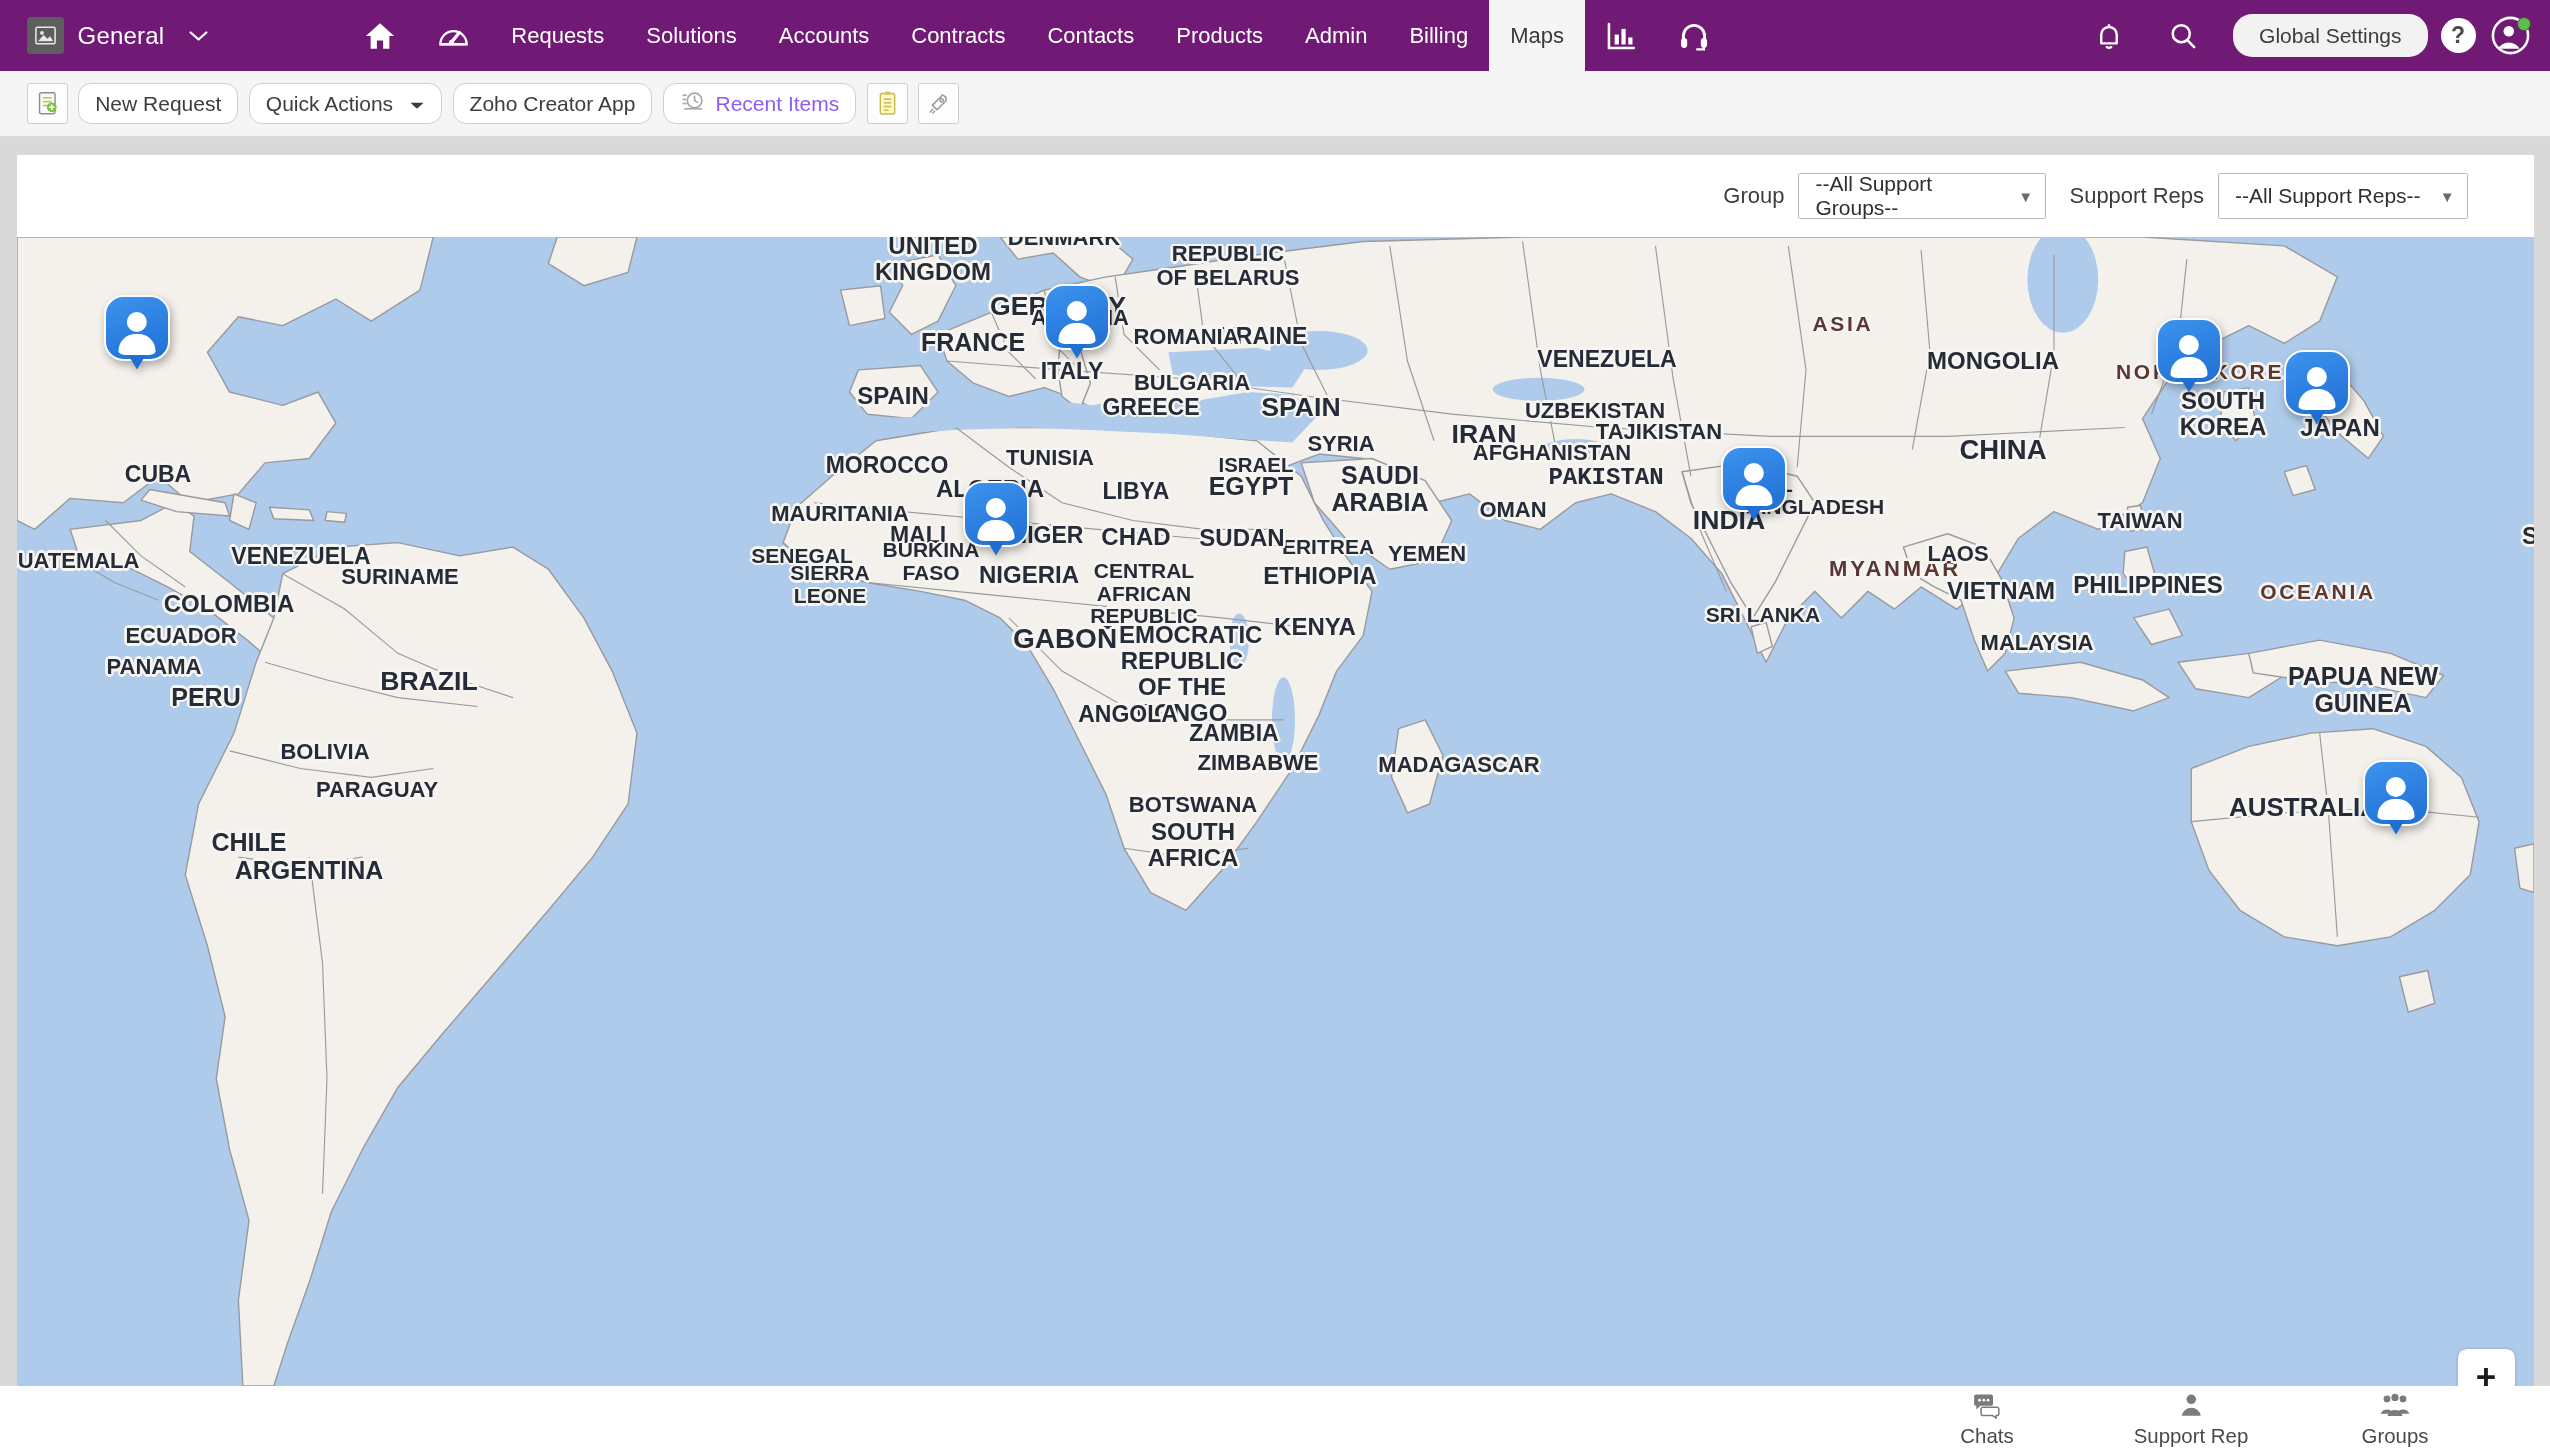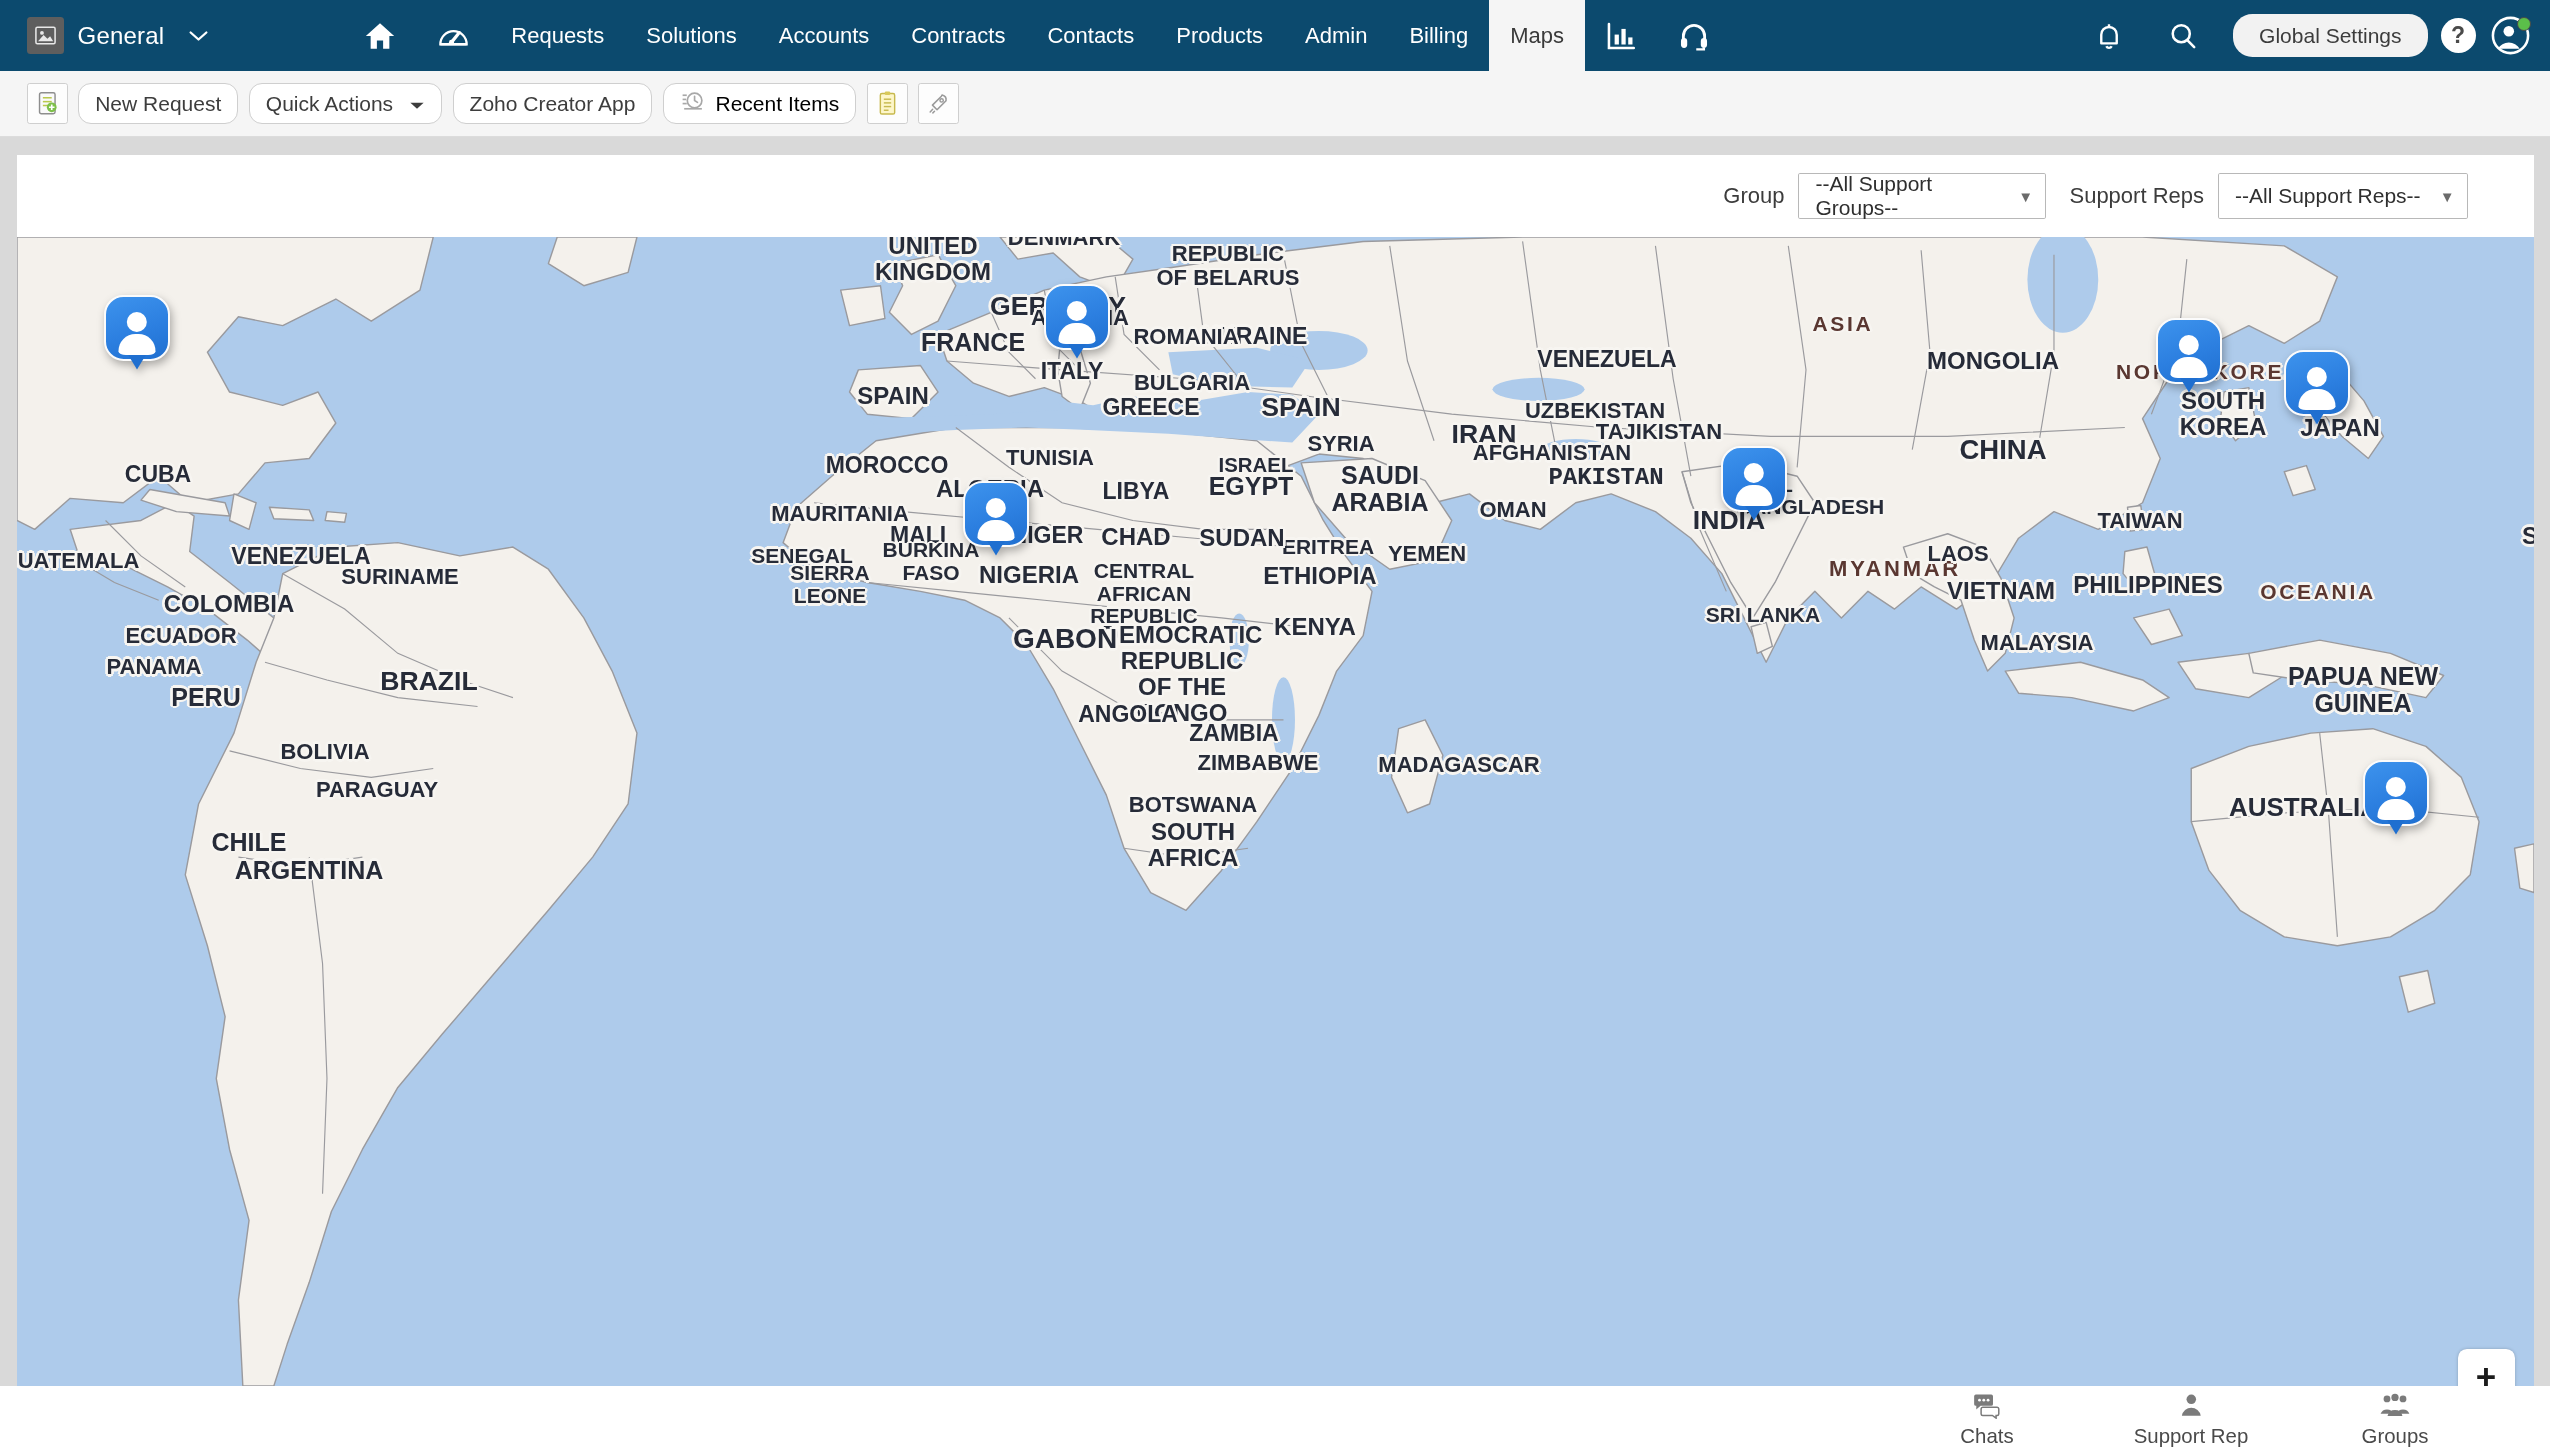--- a/index.html
+++ b/index.html
@@ -6,21 +6,21 @@
   html, body {
     width: 2550px; height: 1454px;
     background: #d9d9d9;
     font-family: "Liberation Sans", sans-serif;
     overflow: hidden;
   }
 
   
   .topnav {
     position: absolute; left: 0; top: 0; width: 2550px; height: 71px;
-    background: #0c4a6e; display: flex; align-items: stretch;
+    background: #701a75; display: flex; align-items: stretch;
   }
   .nav-logo-wrap { display: flex; align-items: center; padding-left: 26.6px; gap: 14px; }
   .logo-box {
     width: 37px; height: 37px; background: #5e5e5e; border-radius: 3.5px;
     display: flex; align-items: center; justify-content: center;
   }
   .logo-box svg { width: 23px; height: 23px; }
   .nav-portal { color: #fff; font-size: 24px; letter-spacing: 0.2px; }
   .nav-portal-caret { margin-left: 8.9px; display: inline-flex; align-items: center; }
   .nav-spacer { width: 133px; }
@@ -61,21 +61,21 @@
   }
   .tb-icon-btn {
     width: 41px; height: 41px; border: 0.9px solid #cfcfcf; background: #fdfdfd;
     border-radius: 2.7px; display: flex; align-items: center; justify-content: center;
   }
   .tb-btn {
     height: 41px; border: 0.9px solid #cfcfcf; background: #fff;
     border-radius: 13px; display: flex; align-items: center;
     padding: 0 16px; font-size: 21px; color: #3d3d3d; white-space: nowrap; gap: 10.6px;
   }
-  .tb-btn.muted { color: #000000; }
+  .tb-btn.muted { color: #8b5cf6; }
   .tb-caret { margin-left: 5.3px; }
 
   
   .panel {
     position: absolute; left: 17px; top: 155px;
     width: 2517px; height: 1231px; background: #fff;
   }
   .filterbar {
     height: 82px; display: flex; align-items: center; justify-content: flex-end;
     padding-right: 66px; gap: 23px; background: #fff;

